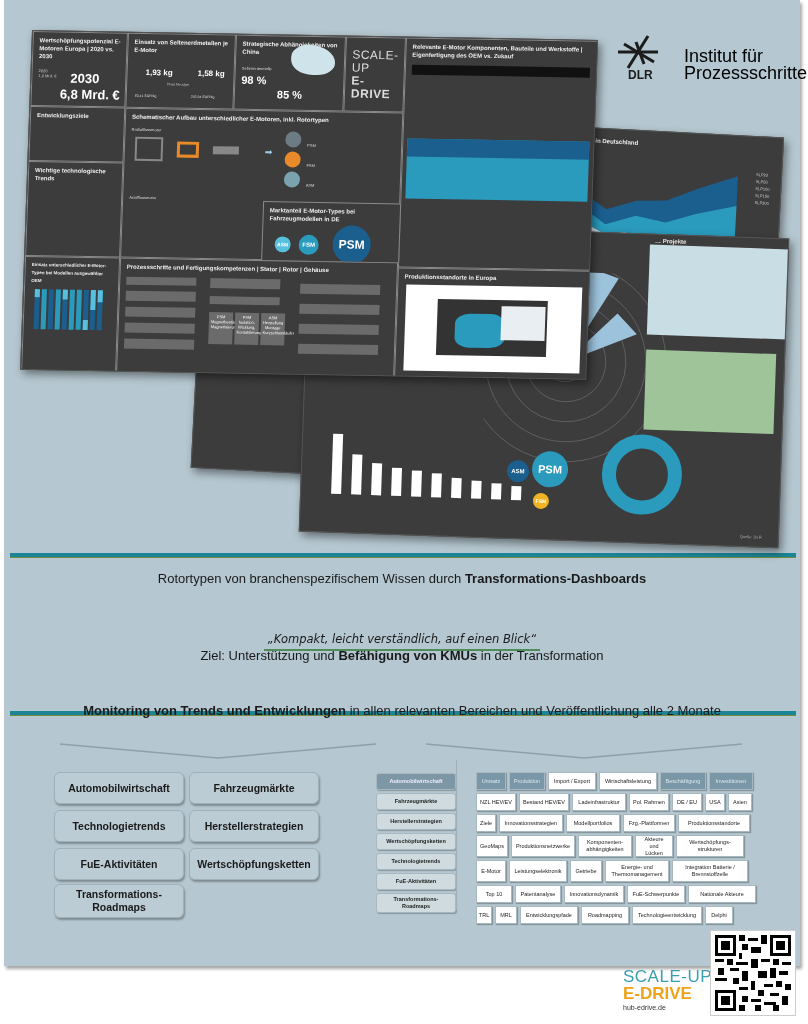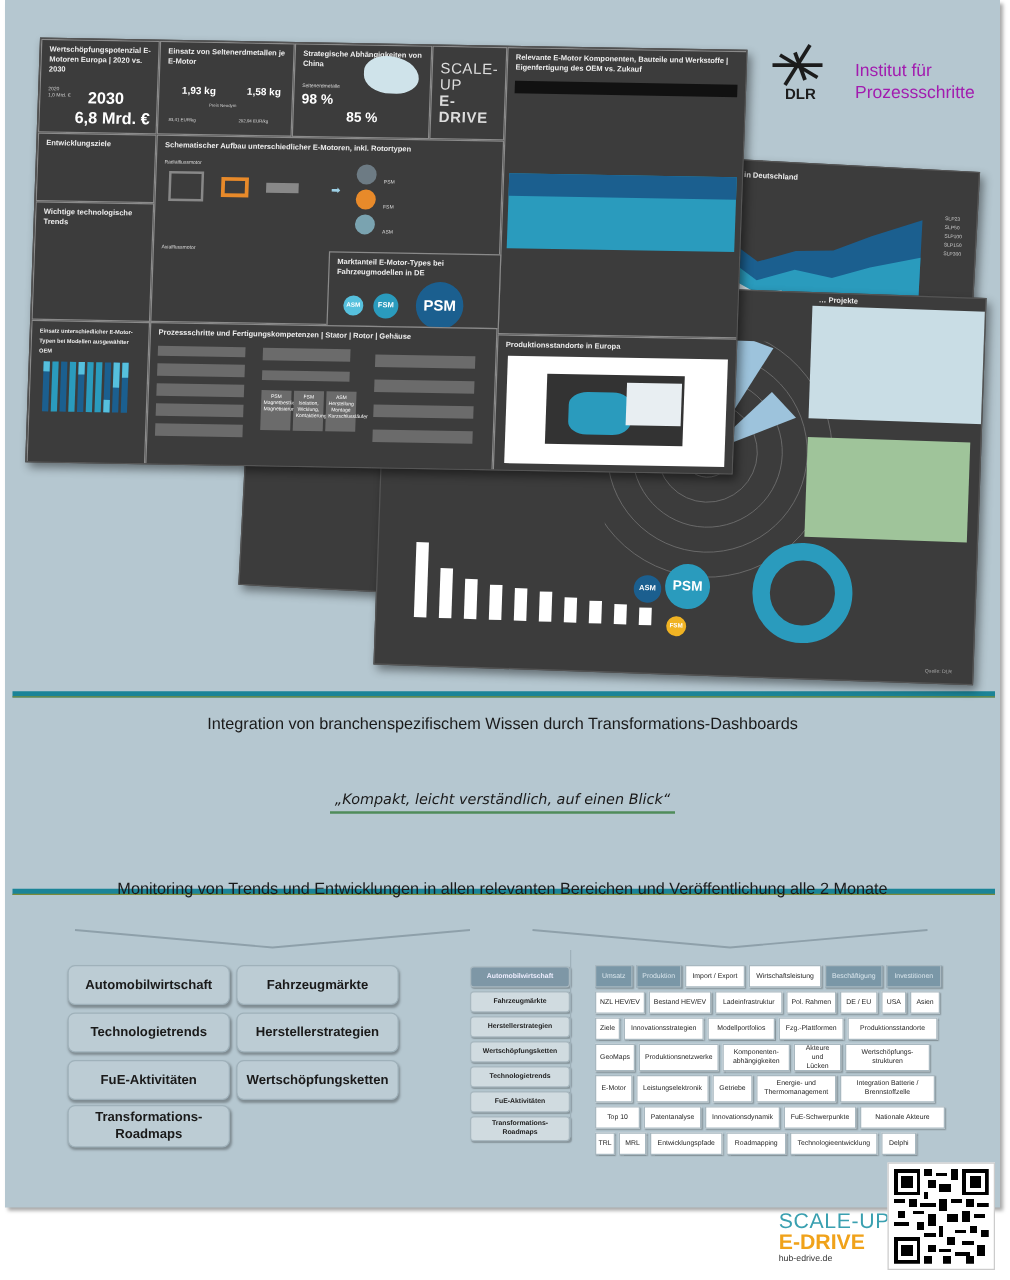--- a/index.html
+++ b/index.html
@@ -3,21 +3,21 @@
 <meta charset="utf-8">
 <style>
   * { box-sizing: border-box; margin: 0; padding: 0; }
   html, body { width: 808px; height: 1024px; background: #ffffff; overflow: hidden; }
   body { font-family: "Liberation Sans", sans-serif; position: relative; }
   .poster { position: absolute; left: 4px; top: 0; width: 796px; height: 966px; background: #b5c7d0; box-shadow: 2px 3px 3px rgba(0,0,0,0.35); }
 
   
   .dlr { position: absolute; left: 610px; top: 34px; display: flex; align-items: flex-end; gap: 10px; }
   .dlr-mark { width: 60px; height: 48px; position: relative; }
-  .dlr-text { font-size: 14px; color: #a21caf; line-height: 17px; }
+  .dlr-text { font-size: 18px; color: #000000; line-height: 17px; }
 
   
   .dash { position: absolute; background: #3c3c3c; border: 1px solid #555; box-shadow: 3px 4px 8px rgba(0,0,0,0.45); overflow: hidden; color: #ddd; font-size: 6px; }
   .d1 { left: 28px; top: 30px; width: 566px; height: 340px; transform: rotate(2deg) skewY(-1deg); transform-origin: 0 0; z-index: 5; }
   .d2 { left: 570px; top: 132px; width: 205px; height: 200px; transform: rotate(3deg); z-index: 2; }
   .d3 { left: 300px; top: 230px; width: 480px; height: 310px; transform: rotate(2deg); z-index: 3; }
   .d4 { left: 190px; top: 340px; width: 460px; height: 140px; transform: rotate(3deg); z-index: 1; }
 
   .cell { position: absolute; border: 1px solid #8a8a8a; background: #3c3c3c; padding: 4px 6px; }
   .ctitle { font-size: 6px; color: #eee; font-weight: bold; line-height: 8px; }
@@ -29,21 +29,21 @@
   .scale-mini { font-size: 12px; color: #ddd; letter-spacing: 0.5px; line-height: 13px; }
   .scale-mini b { display: block; font-weight: bold; }
 
   .chip { position: absolute; background: #6b6b6b; color: #ddd; font-size: 4px; text-align: center; padding: 2px; }
   .circ { position: absolute; border-radius: 50%; color: #fff; font-weight: bold; display: flex; align-items: center; justify-content: center; flex-direction: column; }
 
   
   .tealbar { position: absolute; left: 6px; width: 786px; height: 5px; background: #1b8497; border-bottom: 1px solid #7a8a3a; }
 
   .msg { position: absolute; left: 0; width: 796px; text-align: center; color: #1a1a1a; font-size: 13px; }
-  .msg b { font-weight: normal; }
+  .msg b { font-weight: bold; }
   .quote { font-family: "DejaVu Sans", sans-serif; font-style: italic; font-size: 11.5px; display: inline-block; border-bottom: 2px solid #4f8c5a; padding: 0 4px 3px; }
 
   
   .chev { position: absolute; top: 742px; height: 20px; }
 
   
   .cat { position: absolute; width: 130px; height: 32px; background: #bcccd4; border: 1px solid #9fb1ba; border-radius: 6px; box-shadow: 1px 2px 2px rgba(0,0,0,0.3); display: flex; align-items: center; justify-content: center; text-align: center; font-size: 10.5px; font-weight: bold; color: #1a1a1a; line-height: 13px; }
 
   .vline { position: absolute; left: 452px; top: 760px; width: 1px; height: 150px; background: #9fb1ba; }
 
@@ -255,24 +255,27 @@
           <div style="position:absolute;left:64px;top:6px;width:44px;height:34px;background:#e8eef2;"></div>
         </div>
       </div>
     </div>
   </div>
 
   <div class="tealbar" style="top:553px;"></div>
   <div class="tealbar" style="top:711px;"></div>
 
   <div class="msg" style="top:571px;">
-    <span>Integration von branchenspezifischem Wissen durch </span><b>Transformations-Dashboards</b>
+    <span>Rotortypen von branchenspezifischem Wissen durch </span><b>Transformations-Dashboards</b>
   </div>
   <div class="msg" style="top:631px;">
     <span class="quote">„Kompakt, leicht verständlich, auf einen Blick“</span>
+  </div>
+  <div class="msg" style="top:648px;">
+    <span>Ziel: Unterstützung und </span><b>Befähigung von KMUs</b><span> in der Transformation</span>
   </div>
   <div class="msg" style="top:703px;">
     <b>Monitoring von Trends und Entwicklungen</b><span> in allen relevanten Bereichen und Veröffentlichung alle 2 Monate</span>
   </div>
 
   <svg class="chev" style="left:54px;" width="320" height="20" viewBox="0 0 320 20">
     <polyline points="2,2 160,16 318,2" fill="none" stroke="#8ea0aa" stroke-width="1.5"></polyline>
   </svg>
   <svg class="chev" style="left:420px;" width="320" height="20" viewBox="0 0 320 20">
     <polyline points="2,2 160,16 318,2" fill="none" stroke="#8ea0aa" stroke-width="1.5"></polyline>

